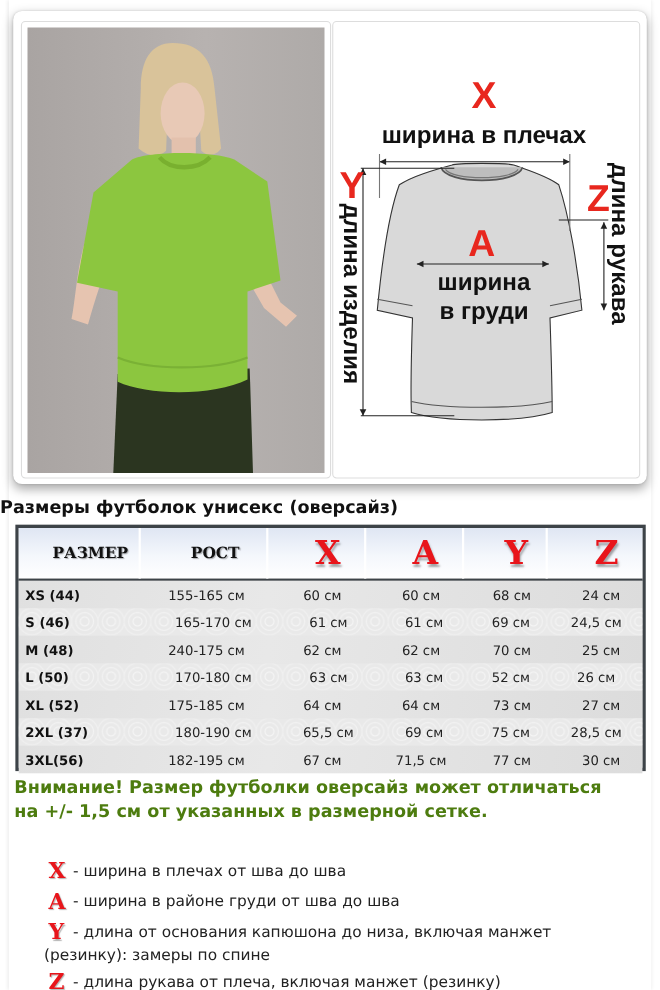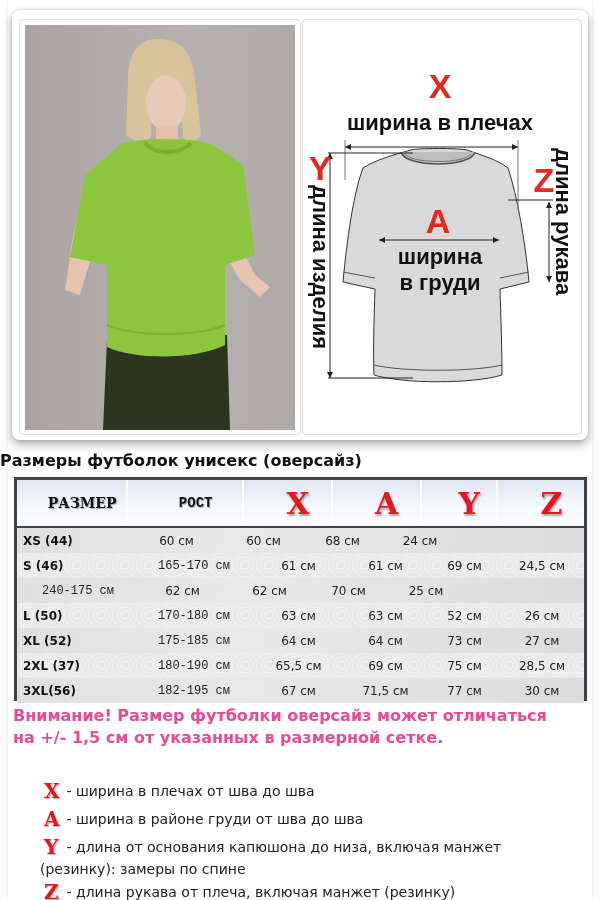--- a/index.html
+++ b/index.html
@@ -53,33 +53,33 @@
   .th.small { font-size: 14px; text-shadow: 1px 1px 1px rgba(0,0,0,0.3); }
   .th.big { font-size: 30px; color: #e8151b; text-shadow: 1px 2px 2px rgba(0,0,0,0.35); }
 
   .trow { display: flex; height: 25px; }
   .trow.pat {
     background-color: #e9e9e9;
     background-image: radial-gradient(circle at 12px 12px, transparent 3px, rgba(255,255,255,0.55) 4px, transparent 5px, transparent 7px, rgba(255,255,255,0.45) 8px, transparent 9px, transparent 11px, rgba(255,255,255,0.35) 12px, transparent 13px);
     background-size: 24px 25px;
     align-items: center;
   }
-  .trow.plain { background: linear-gradient(100deg, #e0e0e0 0%, #e8e8e8 40%, #dcdcdc 100%); }
+  .trow.plain { background: linear-gradient(100deg, #e0e0e0 0%, #e8e8e8 40%, #dcdcdc 100%); gap: 12px; }
   .td {
     display: flex; align-items: center; justify-content: center;
     font-size: 12px; color: #222;
   }
   .td.first { justify-content: flex-start; padding-left: 6px; font-weight: bold; color: #111; }
 
-  .c1 { width: 116px; } .c2 { width: 122px; font-family: Liberation Mono, monospace; } .c3 { width: 87px; }
+  .c1 { width: 116px; } .c2 { width: 122px; } .c3 { width: 87px; }
   .c4 { width: 87px; } .c5 { width: 71px; } .c6 { width: 84px; }
 
   .warning {
     position: absolute; left: 13px; top: 705px; width: 560px;
-    color: #ec4899; font-weight: bold; font-size: 16px; line-height: 22px;
+    color: #4d7c0f; font-weight: bold; font-size: 16px; line-height: 22px;
   }
 
   .legend { position: absolute; left: 44px; top: 780px; width: 540px; }
   .legend-item { position: absolute; left: 0; font-size: 14px; color: #222; line-height: 23px; white-space: nowrap; }
   .legend-letter {
     font-family: "DejaVu Serif", serif; font-weight: bold; color: #e8151b;
     font-size: 20px; text-shadow: 1px 1px 1px rgba(0,0,0,0.3);
     display: inline-block; width: 18px; vertical-align: -2px;
   }
 </style>
@@ -164,34 +164,36 @@
     <div class="th small c1">РАЗМЕР</div>
     <div class="th small c2">РОСТ</div>
     <div class="th big c3">X</div>
     <div class="th big c4">A</div>
     <div class="th big c5">Y</div>
     <div class="th big c6">Z</div>
   </div>
 
   <div class="trow plain">
     <div class="td first c1">XS (44)</div>
+    <div class="td c2">155-165 см</div>
     <div class="td c3">60 см</div>
     <div class="td c4">60 см</div>
     <div class="td c5">68 см</div>
     <div class="td c6">24 см</div>
   </div>
   <div class="trow pat">
     <div class="td first c1">S (46)</div>
     <div class="td c2">165-170 см</div>
     <div class="td c3">61 см</div>
     <div class="td c4">61 см</div>
     <div class="td c5">69 см</div>
     <div class="td c6">24,5 см</div>
   </div>
   <div class="trow plain">
+    <div class="td first c1">M (48)</div>
     <div class="td c2">240-175 см</div>
     <div class="td c3">62 см</div>
     <div class="td c4">62 см</div>
     <div class="td c5">70 см</div>
     <div class="td c6">25 см</div>
   </div>
   <div class="trow pat">
     <div class="td first c1">L (50)</div>
     <div class="td c2">170-180 см</div>
     <div class="td c3">63 см</div>

